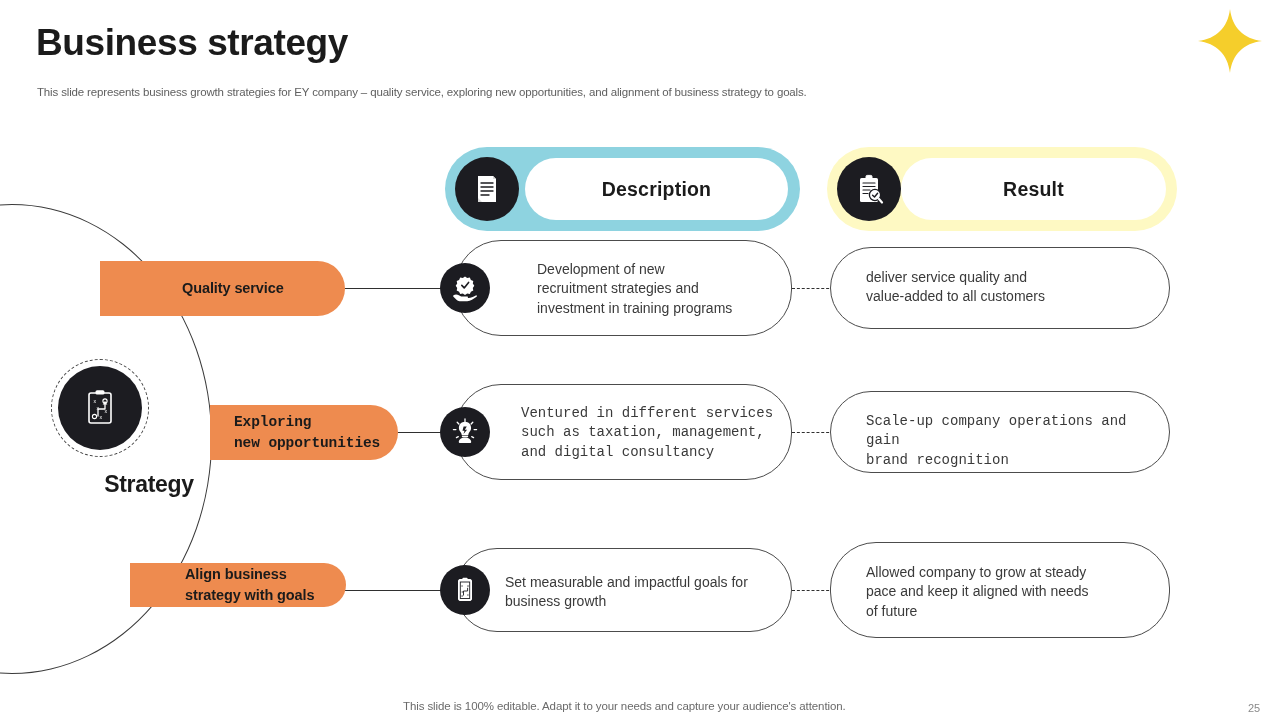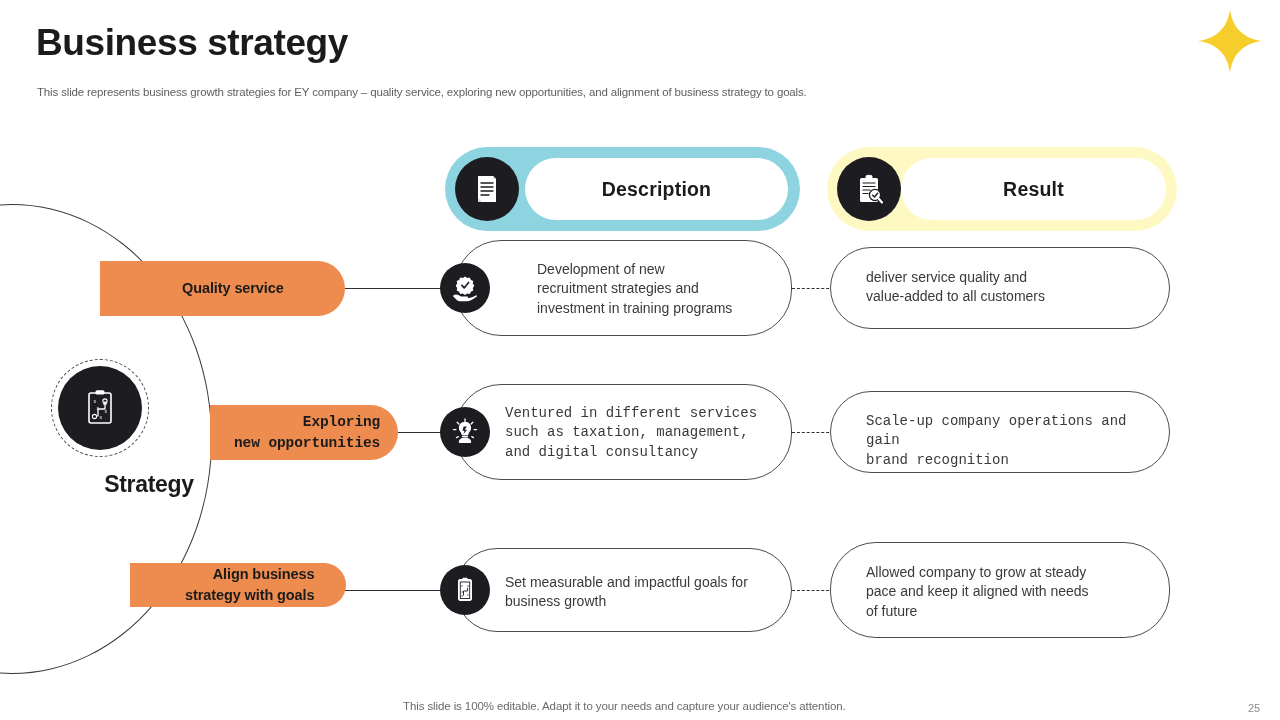--- a/index.html
+++ b/index.html
@@ -178,21 +178,20 @@
     align-items: center;
     z-index: 3;
   }
   .tag-text {
     color: #1b1b1b;
     font-size: 14.5px;
     font-weight: bold;
     line-height: 1.42;
     letter-spacing: -0.1px;
     white-space: pre-line;
-    text-align: right;
   }
   #row-0 .tag { left: 100px; top: 21px; width: 245px; height: 55px; }
   #row-0 .tag-text { margin-left: 82px; }
   #row-1 .tag { left: 210px; top: 21px; width: 188px; height: 55px; }
   #row-1 .tag-text { margin-left: 24px; }
   #row-2 .tag { left: 130px; top: 21px; width: 216px; height: 44px; }
   #row-2 .tag-text { margin-left: 55px; }
 
   
   .conn-solid {
@@ -250,21 +249,21 @@
     position: absolute;
     left: 505px;
     width: 280px;
     font-size: 14px;
     color: #3a3a3a;
     line-height: 1.38;
     z-index: 3;
     white-space: pre-line;
   }
   #row-0 .desc-text { top: 20px; margin-left: 32px; }
-  #row-1 .desc-text { top: 20px; }
+  #row-1 .desc-text { top: 20px; margin-left: 16px; }
   #row-2 .desc-text { top: 31px; width: 285px; }
 
   
   .result-card {
     position: absolute;
     left: 830px;
     width: 340px;
     background: #ffffff;
     border: 1.1px solid #4c4c4c;
     border-radius: 46px;

